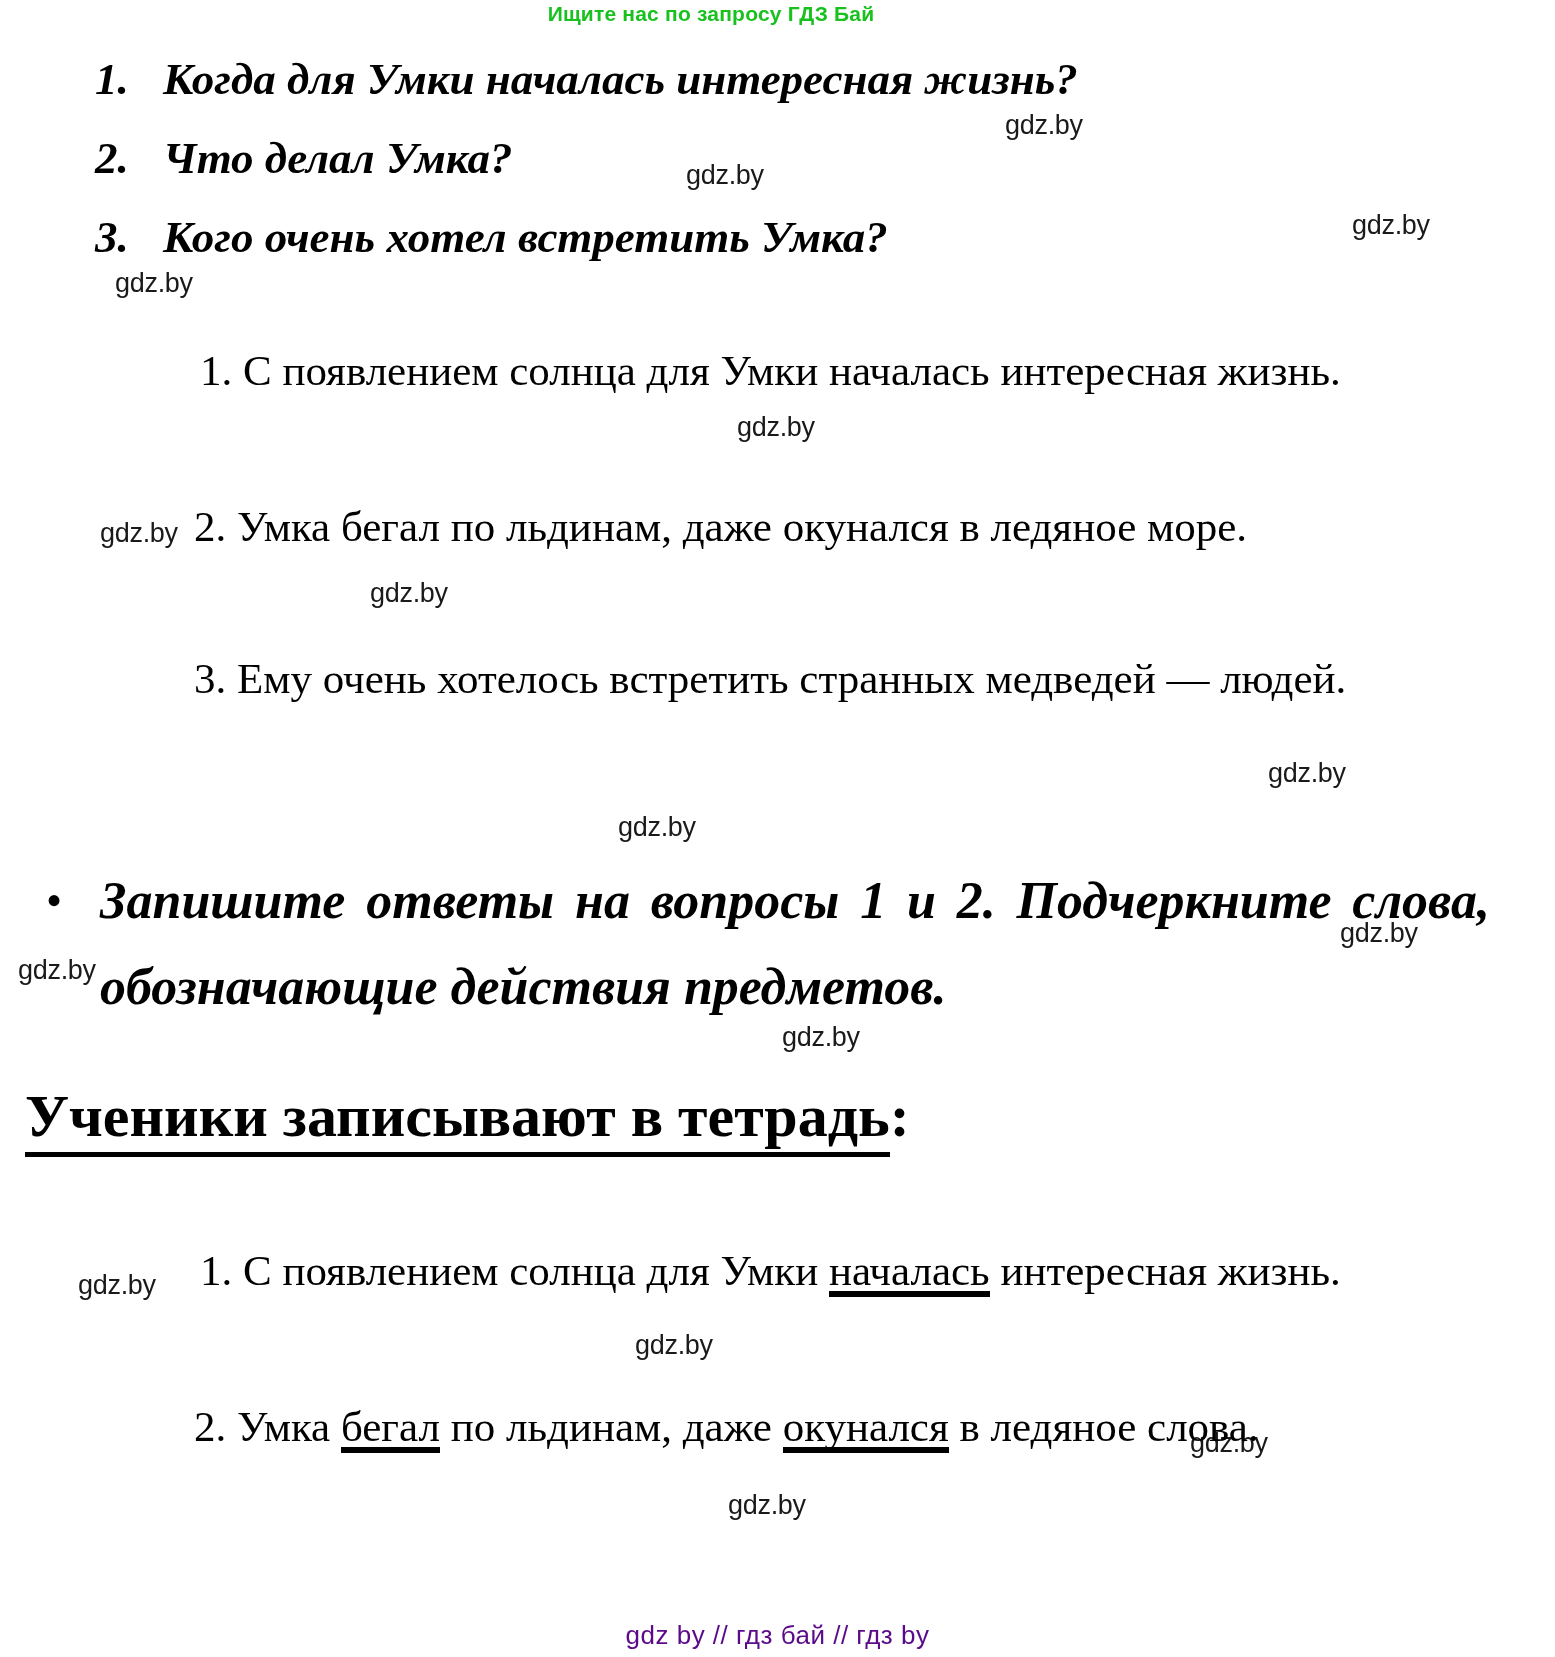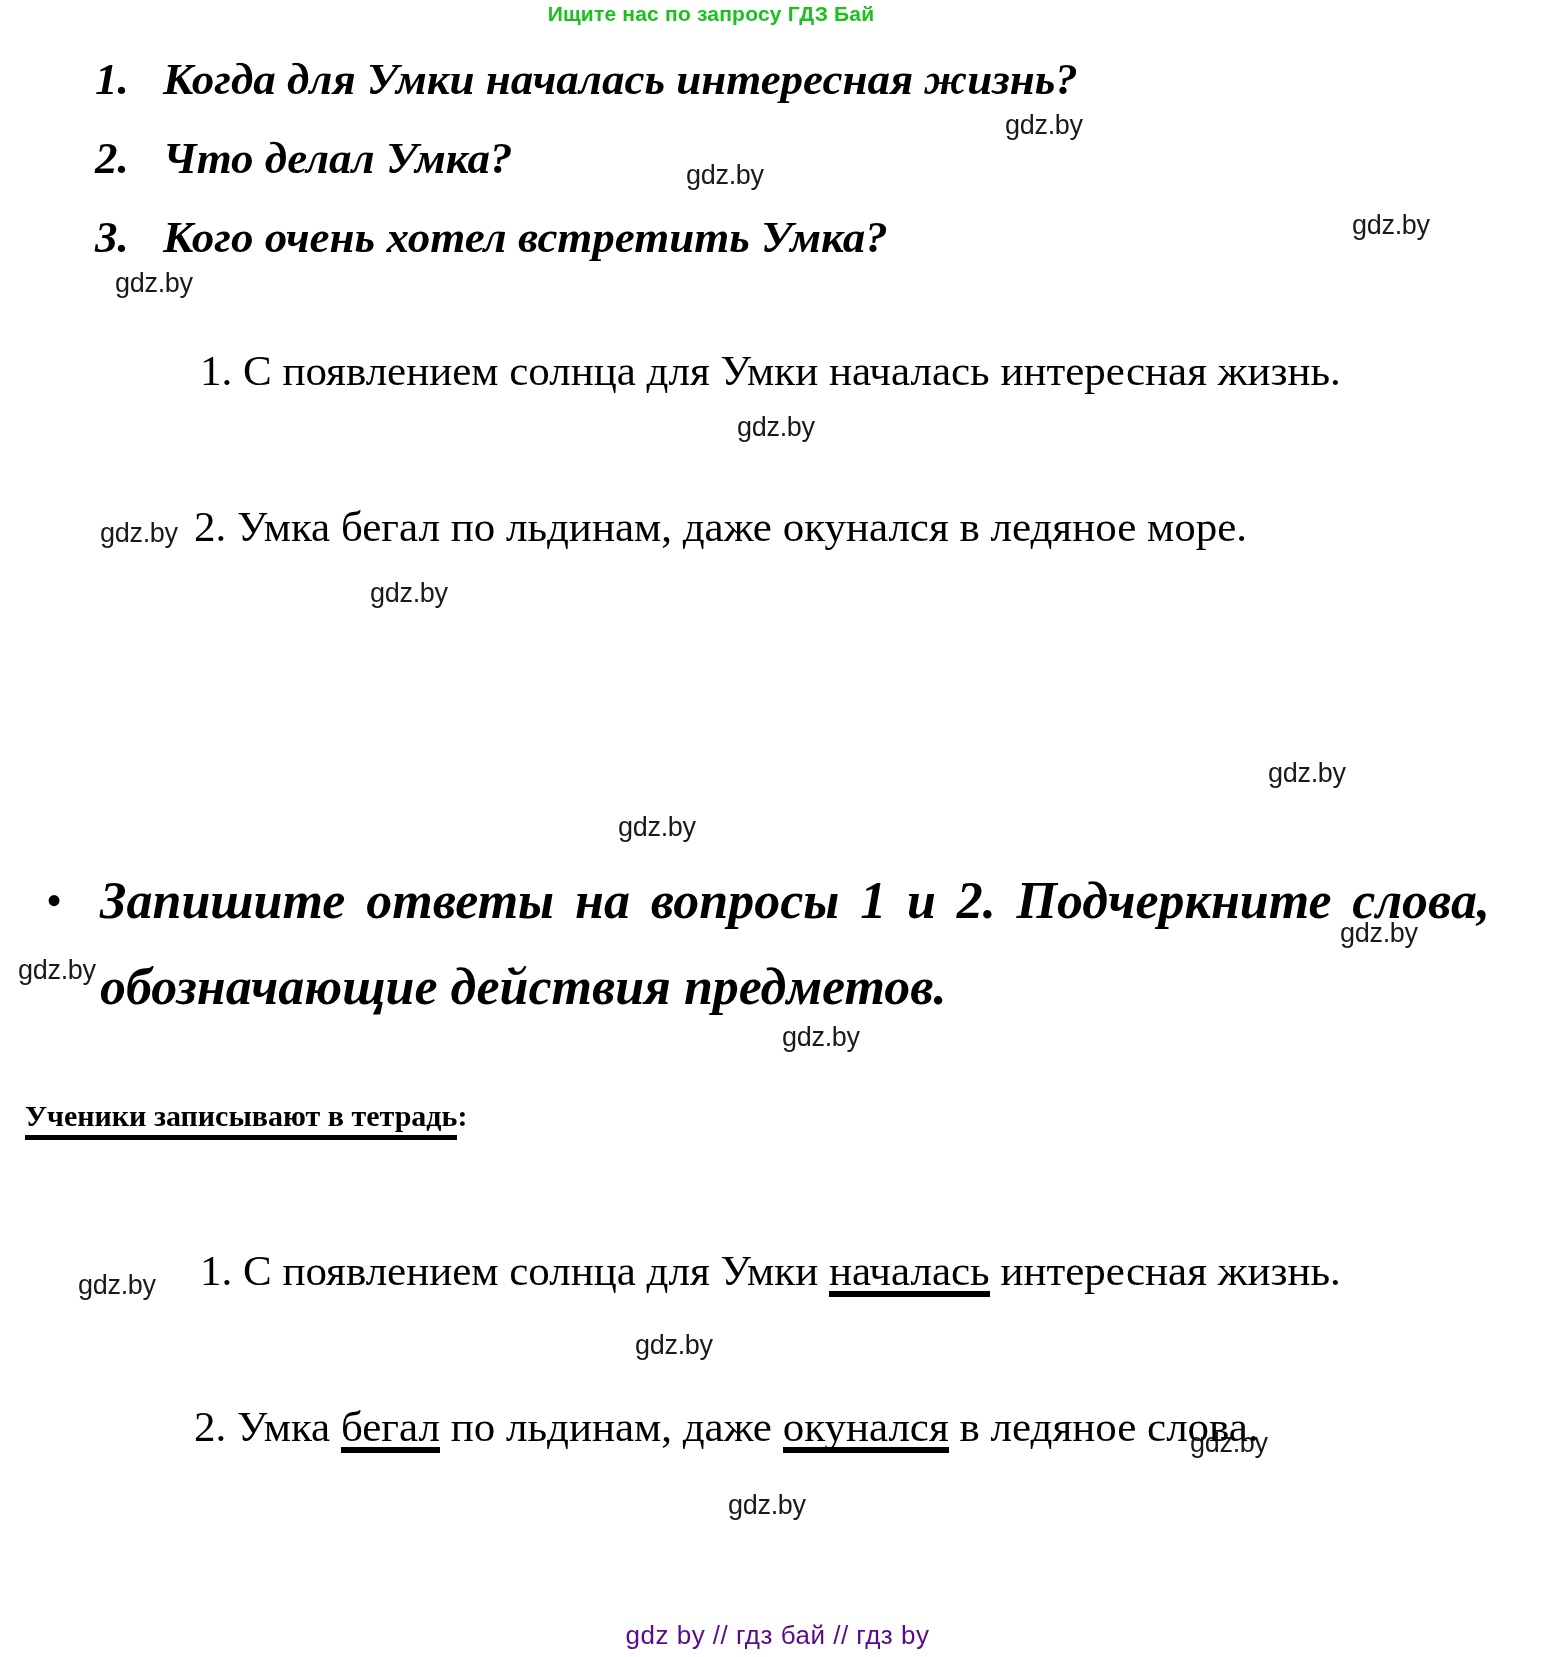--- a/index.html
+++ b/index.html
@@ -104,21 +104,21 @@
     line-height: 86px;
     text-align: justify;
     text-align-last: left;
   }
 
   
   .subhead {
     position: absolute;
     left: 25px;
     font-weight: 700;
-    font-size: 30px;
+    font-size: 60px;
     line-height: 56px;
     white-space: nowrap;
   }
   .subhead .u {
     border-bottom: 5px solid #000;
     padding-bottom: 3px;
   }
 
   
   .dbl {
@@ -176,20 +176,21 @@
     <div class="qline">
       <span class="qnum">2.</span><span>Что делал Умка?</span>
     </div>
     <div class="qline">
       <span class="qnum">3.</span><span>Кого очень хотел встретить Умка?</span>
     </div>
   </div>
 
   <div class="ans" style="top:332px;">1. С появлением солнца для Умки началась интересная жизнь.</div>
   <div class="ans narrow-indent" style="top:488px;">2. Умка бегал по льдинам, даже окунался в ледяное море.</div>
+  <div class="ans narrow-indent" style="top:640px;">3. Ему очень хотелось встретить странных медведей — людей.</div>
 
   <div class="bullet-row" style="top:858px;">
     <div class="bullet-dot">•</div>
     <div class="bullet-text">Запишите ответы на вопросы 1 и 2. Подчеркните слова, обозначающие действия предметов.</div>
   </div>
 
   <div class="subhead" style="top:1088px;">
     <span class="u">Ученики записывают в тетрадь</span><span>:</span>
   </div>
 

